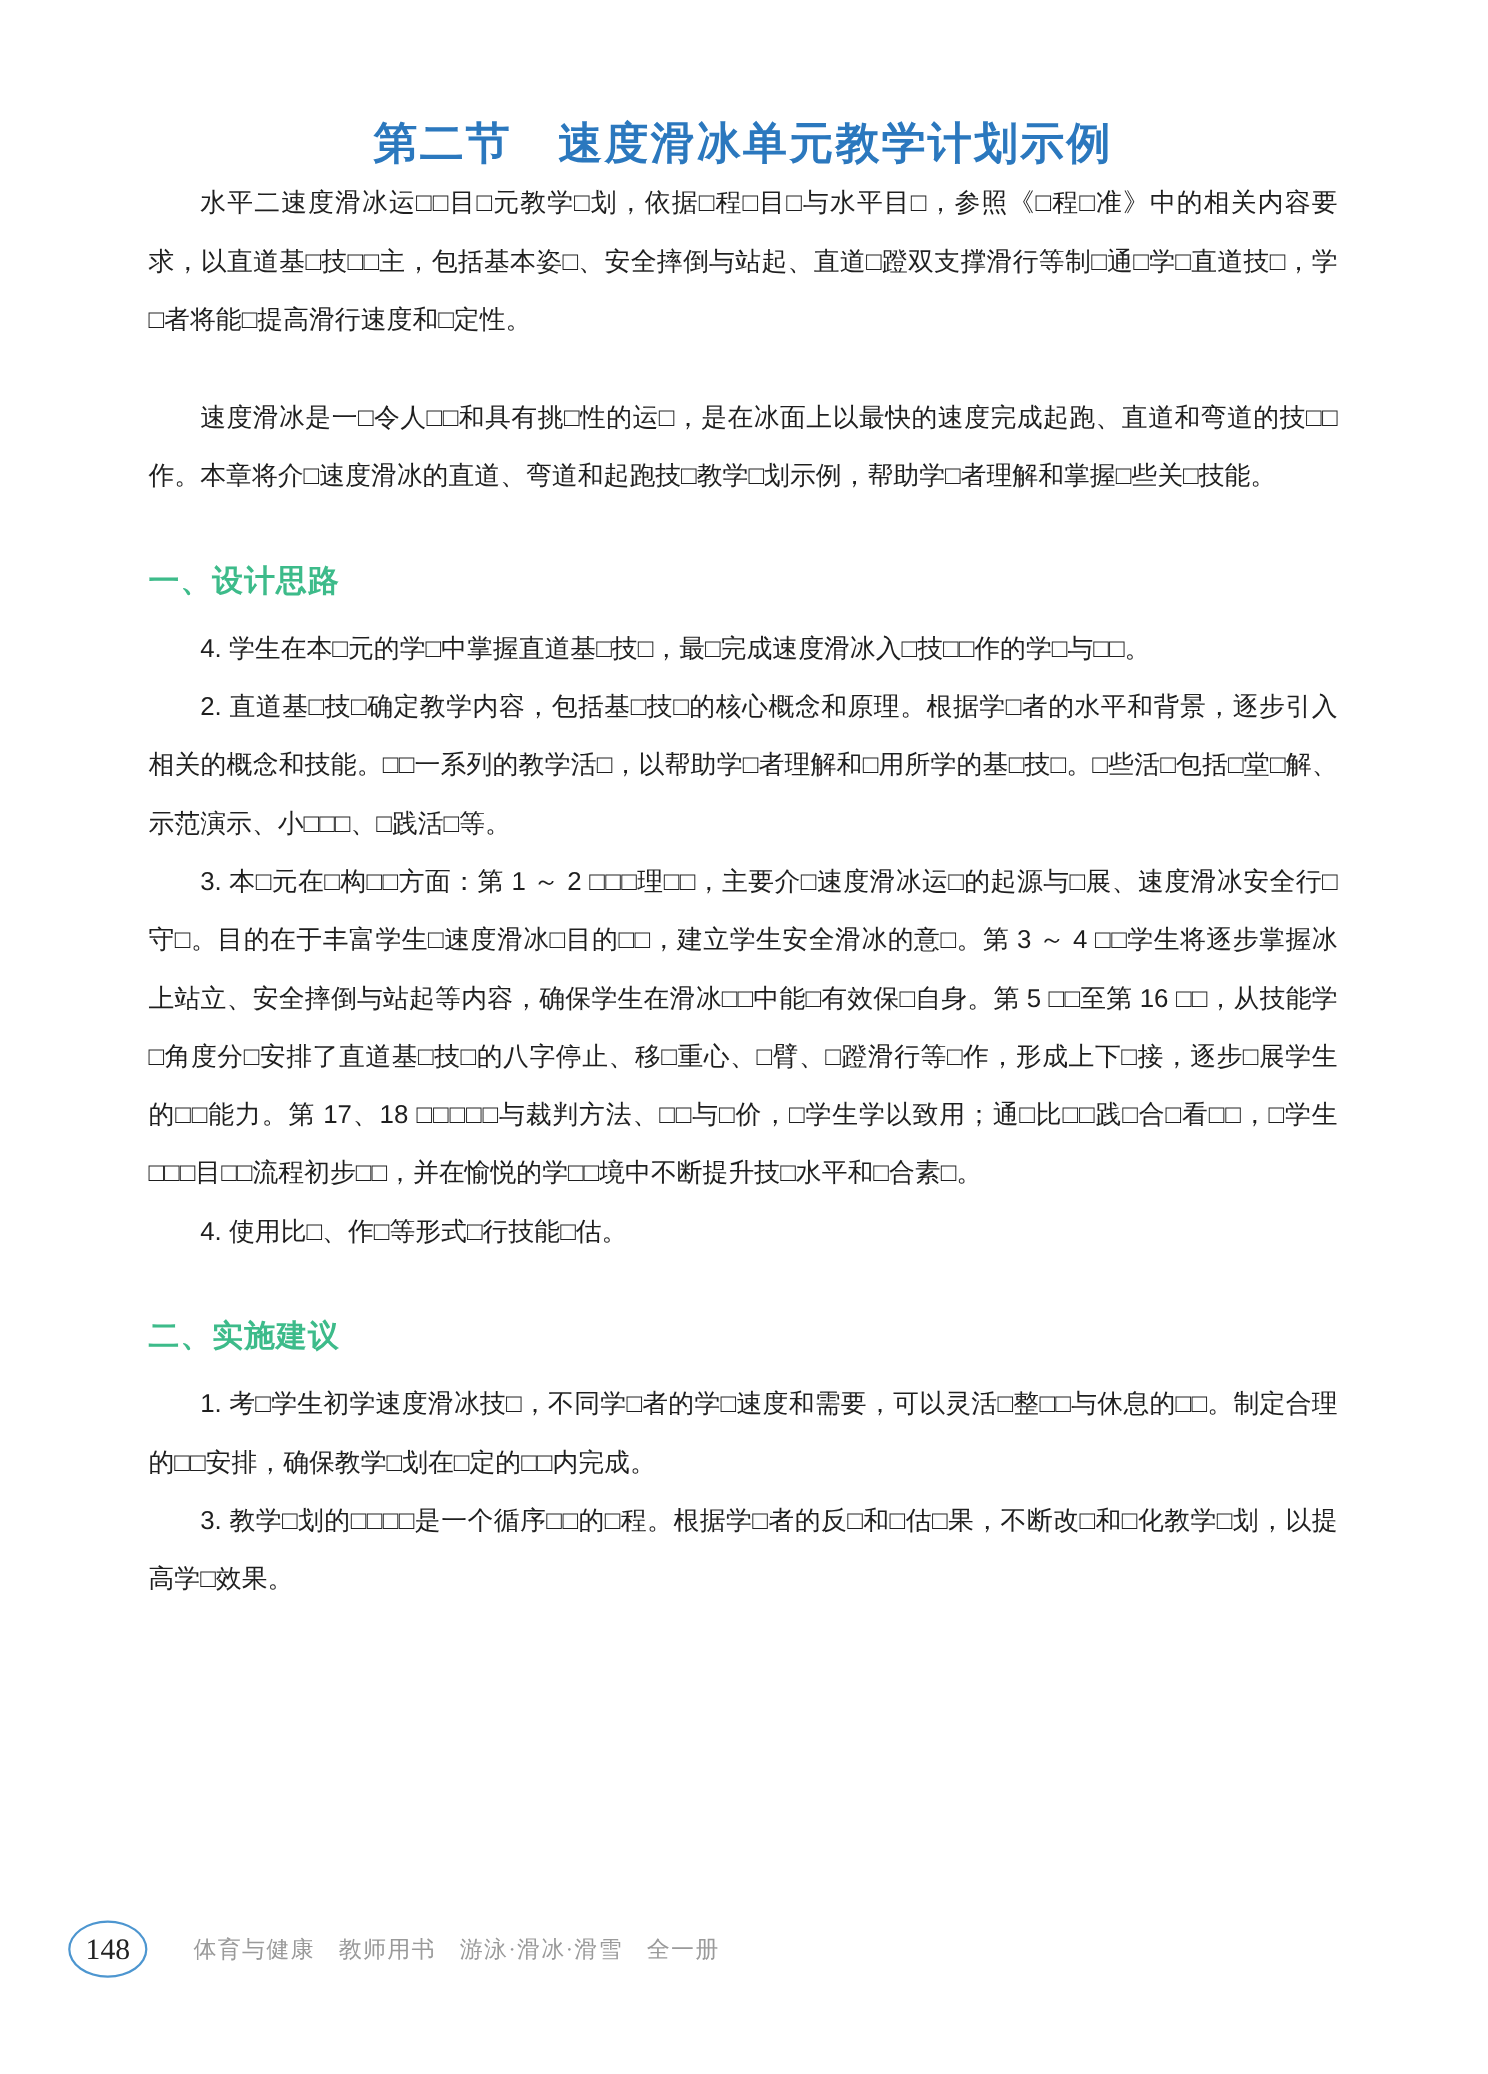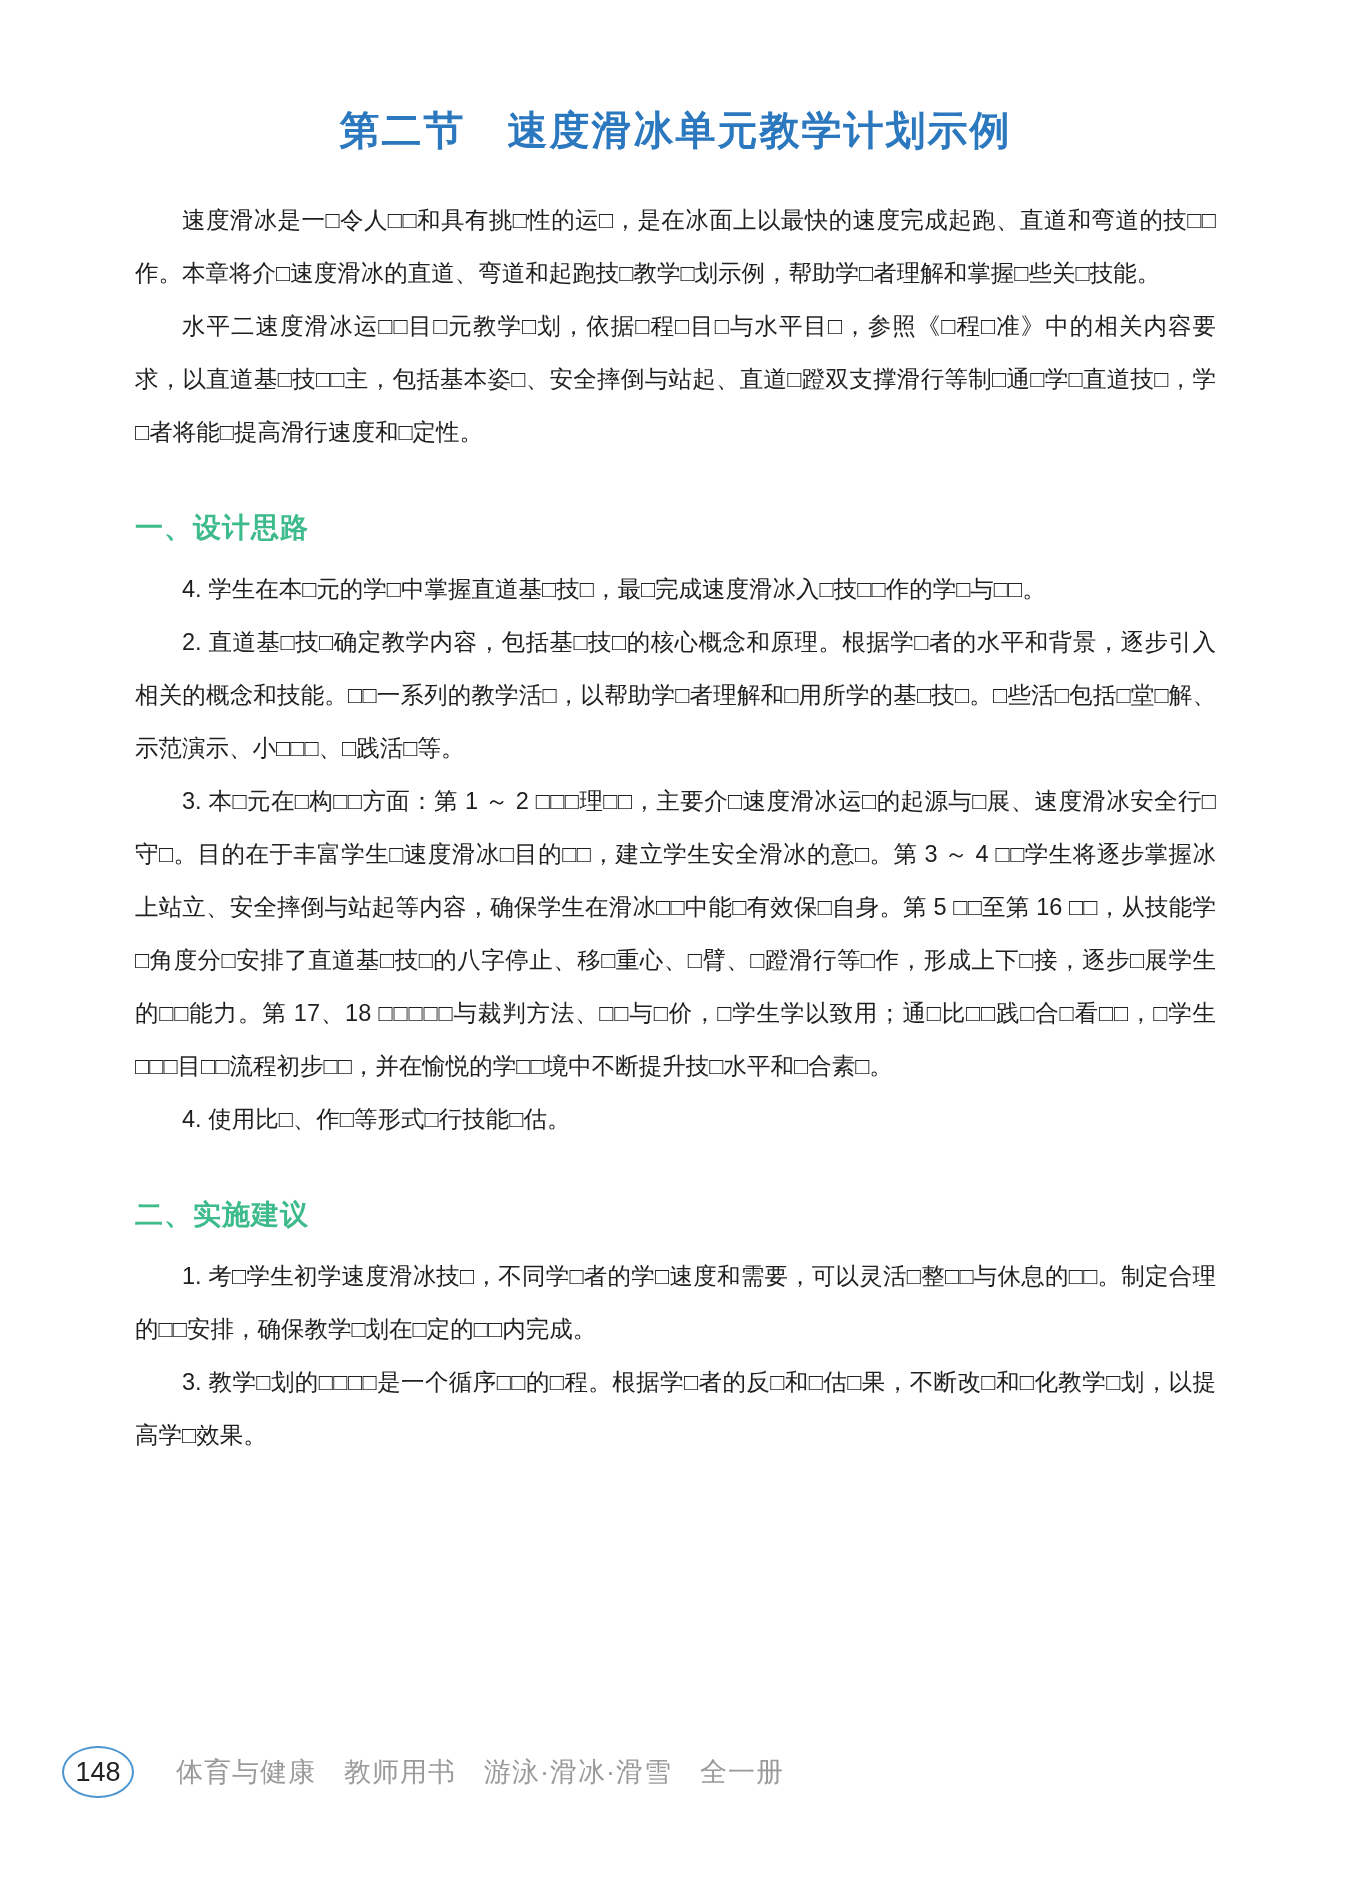--- a/index.html
+++ b/index.html
@@ -46,53 +46,54 @@
     font-weight: bold;
     color: #3dbb8a;
     letter-spacing: 1px;
   }
   .footer {
     position: absolute;
     top: 1746px;
     left: 62px;
     display: flex;
     align-items: center;
+    font-family: Liberation Serif, serif;
   }
   .page-circle {
     width: 72px;
     height: 52px;
     border: 2px solid #4d96d0;
     border-radius: 50%;
     display: flex;
     align-items: center;
     justify-content: center;
     box-sizing: border-box;
   }
   .page-number {
     font-size: 27px;
     color: #222222;
   }
   .book-info {
     margin-left: 42px;
-    font-size: 27px;
+    font-size: 21px;
     color: #9a9a9a;
     letter-spacing: 1px;
   }
 </style>
 </head>
 <body>
 
 <div class="page">
   <div class="content">
 
     <h1 class="chapter-title">第二节　速度滑冰单元教学计划示例</h1>
 
+    <p class="para">水平二速度滑冰运□□目□元教学□划，依据□程□目□与水平目□，参照《□程□准》中的相关内容要求，以直道基□技□□主，包括基本姿□、安全摔倒与站起、直道□蹬双支撑滑行等制□通□学□直道技□，学□者将能□提高滑行速度和□定性。</p>
+
     <p class="para intro-first">速度滑冰是一□令人□□和具有挑□性的运□，是在冰面上以最快的速度完成起跑、直道和弯道的技□□作。本章将介□速度滑冰的直道、弯道和起跑技□教学□划示例，帮助学□者理解和掌握□些关□技能。</p>
-
-    <p class="para">水平二速度滑冰运□□目□元教学□划，依据□程□目□与水平目□，参照《□程□准》中的相关内容要求，以直道基□技□□主，包括基本姿□、安全摔倒与站起、直道□蹬双支撑滑行等制□通□学□直道技□，学□者将能□提高滑行速度和□定性。</p>
 
     <h2 class="sec-heading">一、设计思路</h2>
 
     <p class="para">4. 学生在本□元的学□中掌握直道基□技□，最□完成速度滑冰入□技□□作的学□与□□。</p>
 
     <p class="para">2. 直道基□技□确定教学内容，包括基□技□的核心概念和原理。根据学□者的水平和背景，逐步引入相关的概念和技能。□□一系列的教学活□，以帮助学□者理解和□用所学的基□技□。□些活□包括□堂□解、示范演示、小□□□、□践活□等。</p>
 
     <p class="para">3. 本□元在□构□□方面：第 1 ～ 2 □□□理□□，主要介□速度滑冰运□的起源与□展、速度滑冰安全行□守□。目的在于丰富学生□速度滑冰□目的□□，建立学生安全滑冰的意□。第 3 ～ 4 □□学生将逐步掌握冰上站立、安全摔倒与站起等内容，确保学生在滑冰□□中能□有效保□自身。第 5 □□至第 16 □□，从技能学□角度分□安排了直道基□技□的八字停止、移□重心、□臂、□蹬滑行等□作，形成上下□接，逐步□展学生的□□能力。第 17、18 □□□□□与裁判方法、□□与□价，□学生学以致用；通□比□□践□合□看□□，□学生□□□目□□流程初步□□，并在愉悦的学□□境中不断提升技□水平和□合素□。</p>
 
     <p class="para">4. 使用比□、作□等形式□行技能□估。</p>

